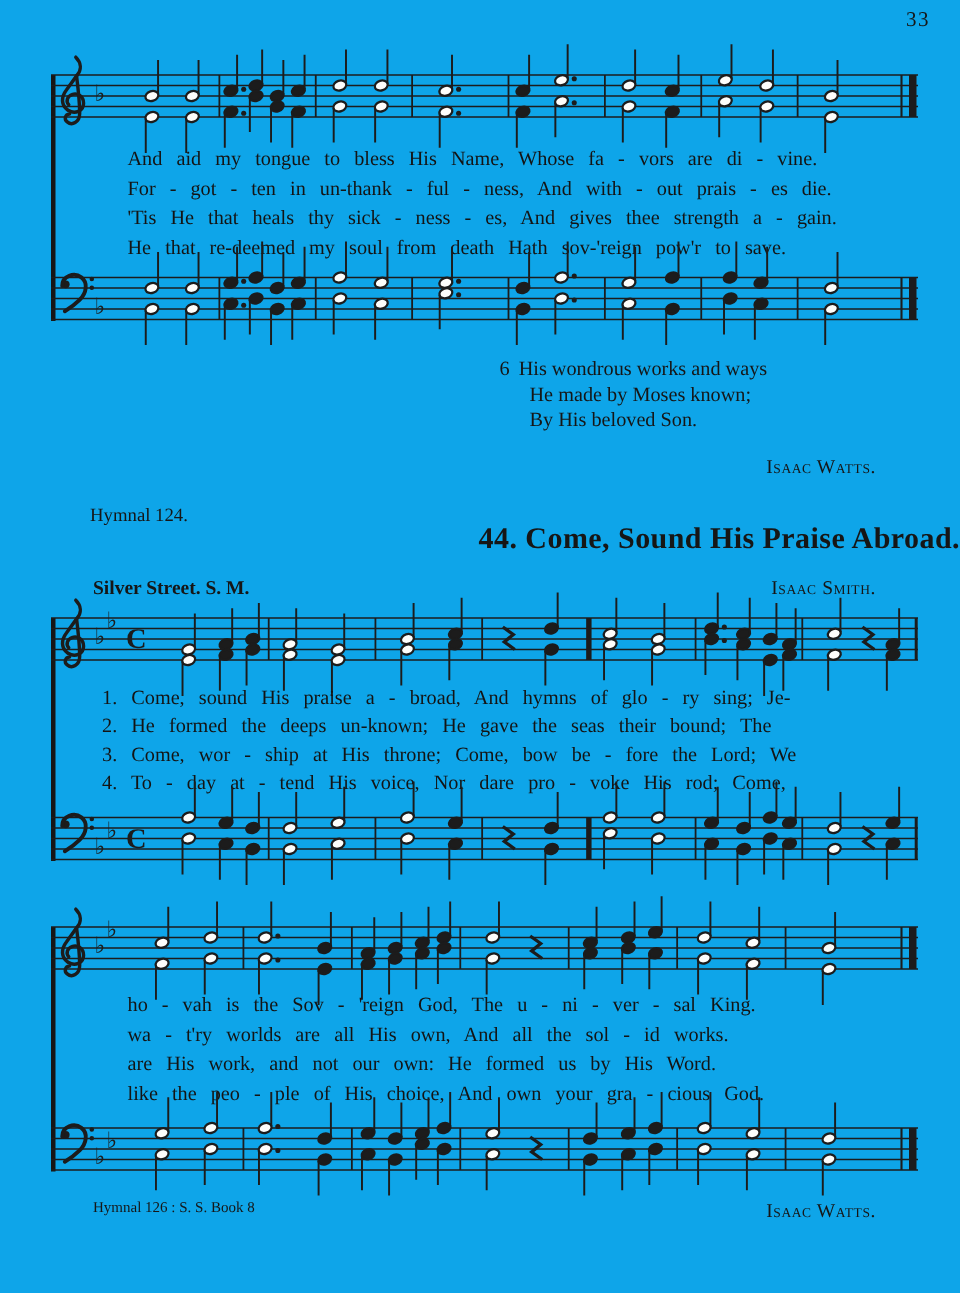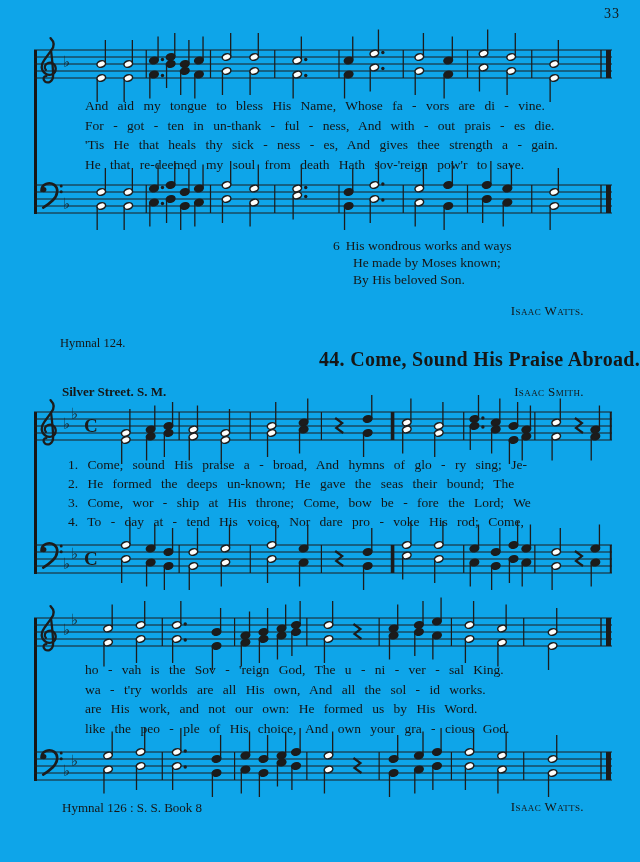--- a/index.html
+++ b/index.html
@@ -26,21 +26,21 @@
   .verse .v2{margin-left:20px;}
   .verse .v3{margin-left:9px;}
   .vnum{margin-right:6px;}
   .credit{font-size:12.5px;}
   .smallcaps{font-variant:small-caps;letter-spacing:0.4px;font-size:13px;}
   #title{left:0;right:0;text-align:right;font-size:20px;font-weight:bold;letter-spacing:0.3px;}
   #tune-line{left:62px;font-weight:bold;font-size:13px;}
   #composer-line{right:56px;}
   #author-1{right:56px;}
   #source-1{left:60px;}
-  #footer-source{left:62px;font-size:13px;}
+  #footer-source{left:62px;font-size:10px;}
   #footer-author{right:56px;}
 </style>
 </head>
 <body>
 
 <div id="page">
 
   <div class="abs" id="page-number">33</div>
 
   <div class="abs sysline" style="top:50px;height:164px;"></div>

